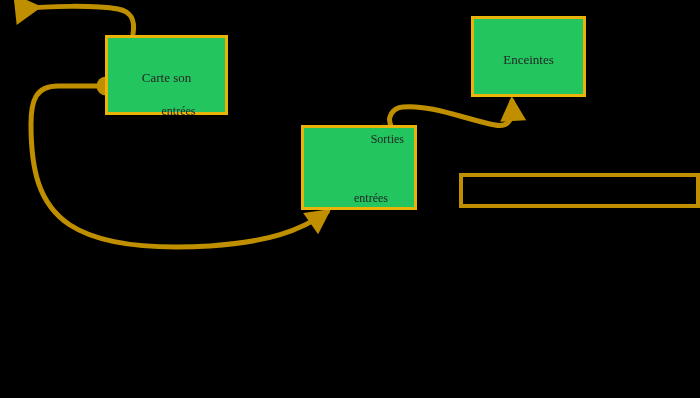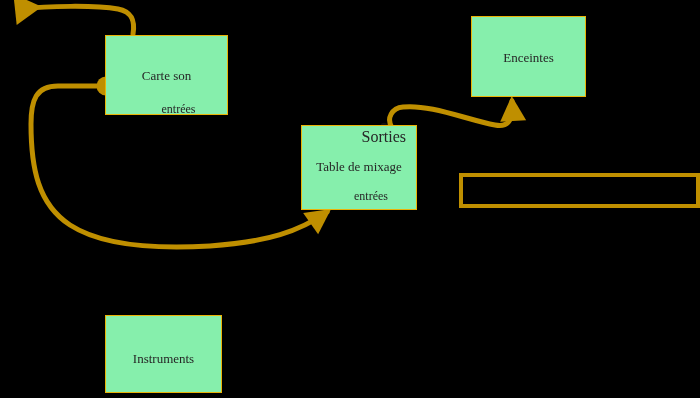--- a/index.html
+++ b/index.html
@@ -18,22 +18,22 @@
   svg.arrows {
     position: absolute;
     left: 0;
     top: 0;
     width: 700px;
     height: 398px;
     pointer-events: none;
   }
   .node {
     position: absolute;
-    background: #86efac;
-    border: 1px solid #eab308;
+    background: #22c55e;
+    border: 3px solid #eab308;
     box-sizing: border-box;
     color: #2b2b2b;
   }
   .node .label {
     position: absolute;
     left: 0;
     width: 100%;
     text-align: center;
     font-size: 13px;
     line-height: 15px;
@@ -45,21 +45,21 @@
     width: 100%;
     text-align: center;
     font-size: 12px;
     line-height: 14px;
     color: #262626;
     margin-left: 12px;
   }
   .node .corner-right {
     position: absolute;
     right: 10px;
-    font-size: 16px;
+    font-size: 12px;
     line-height: 14px;
     color: #262626;
   }
   #node-carte-son   { left: 105px; top: 35px;  width: 123px; height: 80px; }
   #node-carte-son .label { top: 32px; }
   #node-carte-son .sub   { top: 66px; }
 
   #node-table-mixage { left: 301px; top: 125px; width: 116px; height: 85px; }
   #node-table-mixage .corner-right { top: 4px; }
   #node-table-mixage .label { top: 33px; }
@@ -111,27 +111,23 @@
     <circle cx="384" cy="126" r="3.2" fill="#111111"></circle>
   </svg>
 
   <div class="node" id="node-carte-son">
     <div class="label">Carte son</div>
     <div class="sub">entrées</div>
   </div>
 
   <div class="node" id="node-table-mixage">
     <div class="corner-right">Sorties</div>
-    <div class="label">Table de mixage</div>
     <div class="sub">entrées</div>
   </div>
 
   <div class="node" id="node-enceintes">
     <div class="label">Enceintes</div>
   </div>
 
-  <div class="node" id="node-instruments">
-    <div class="label">Instruments</div>
-  </div>
 
   <div id="empty-box"></div>
 
 </div>
 
 </body></html>

